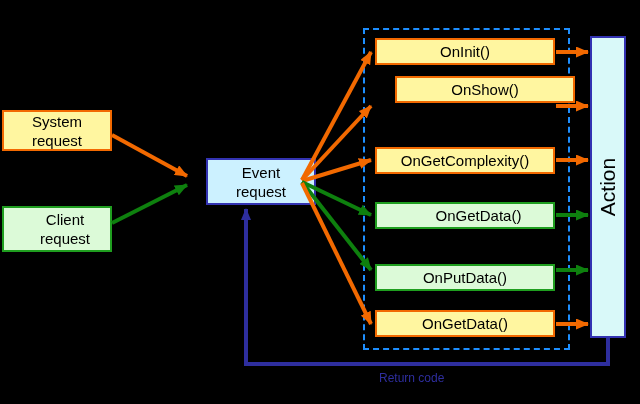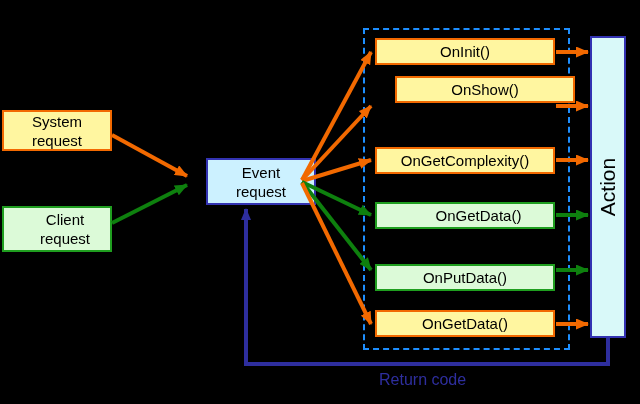--- a/index.html
+++ b/index.html
@@ -41,21 +41,21 @@
     position:absolute; left:590px; top:36px; width:36px; height:302px;
     box-sizing:border-box; background:var(--action-fill,#D9F9F9);
     border:2px solid var(--node-border,#3333B2);
     display:flex; align-items:center; justify-content:center; z-index:2;
   }
   .action-box .vtext {
     transform:rotate(-90deg); white-space:nowrap; font-size:21px; color:#000;
   }
 
   .return-label {
-    position:absolute; left:379px; top:371px; font-size:16px;
+    position:absolute; left:379px; top:371px; font-size:12px;
     color:var(--return-blue,#2E2E9E); z-index:2; white-space:nowrap;
   }
 
   
   .st-o { stroke:var(--orange,#F26900); }
   .st-g { stroke:var(--green-arrow,#0E800E); }
   .st-b { stroke:var(--return-blue,#2E2E9E); }
   .fl-o { fill:var(--orange,#F26900); }
   .fl-g { fill:var(--green-arrow,#0E800E); }
   .fl-b { fill:var(--return-blue,#2E2E9E); }

